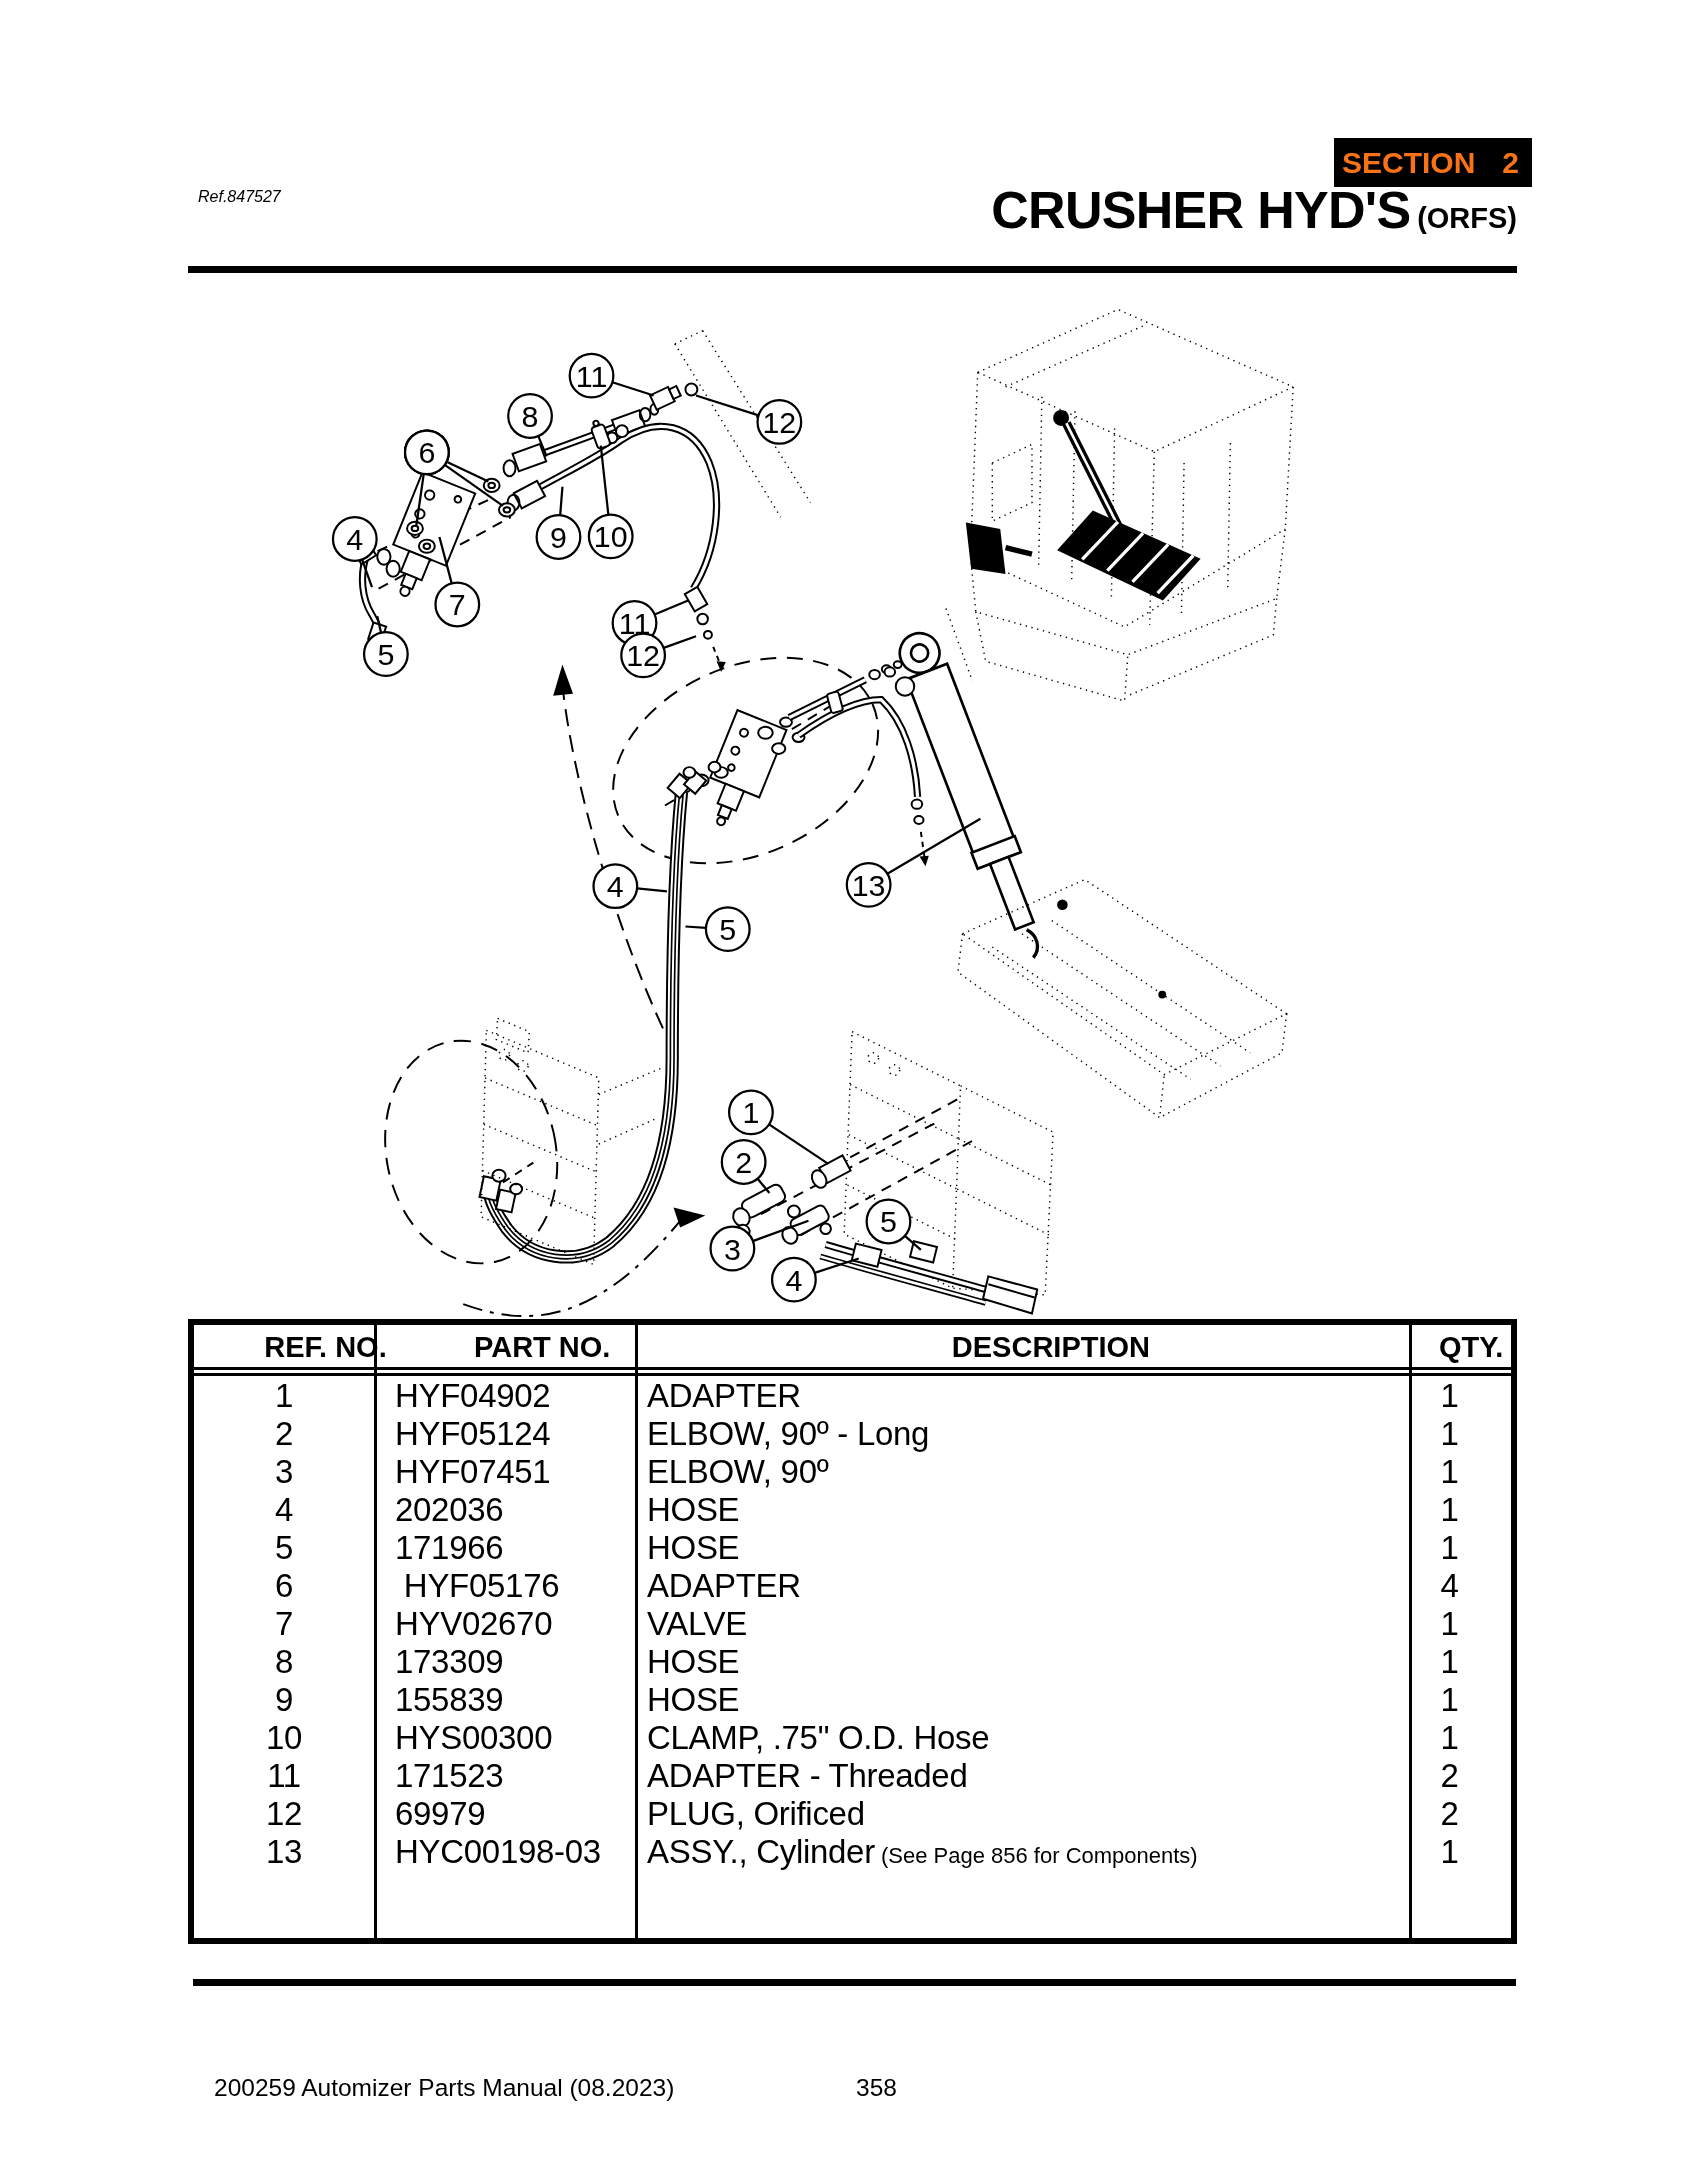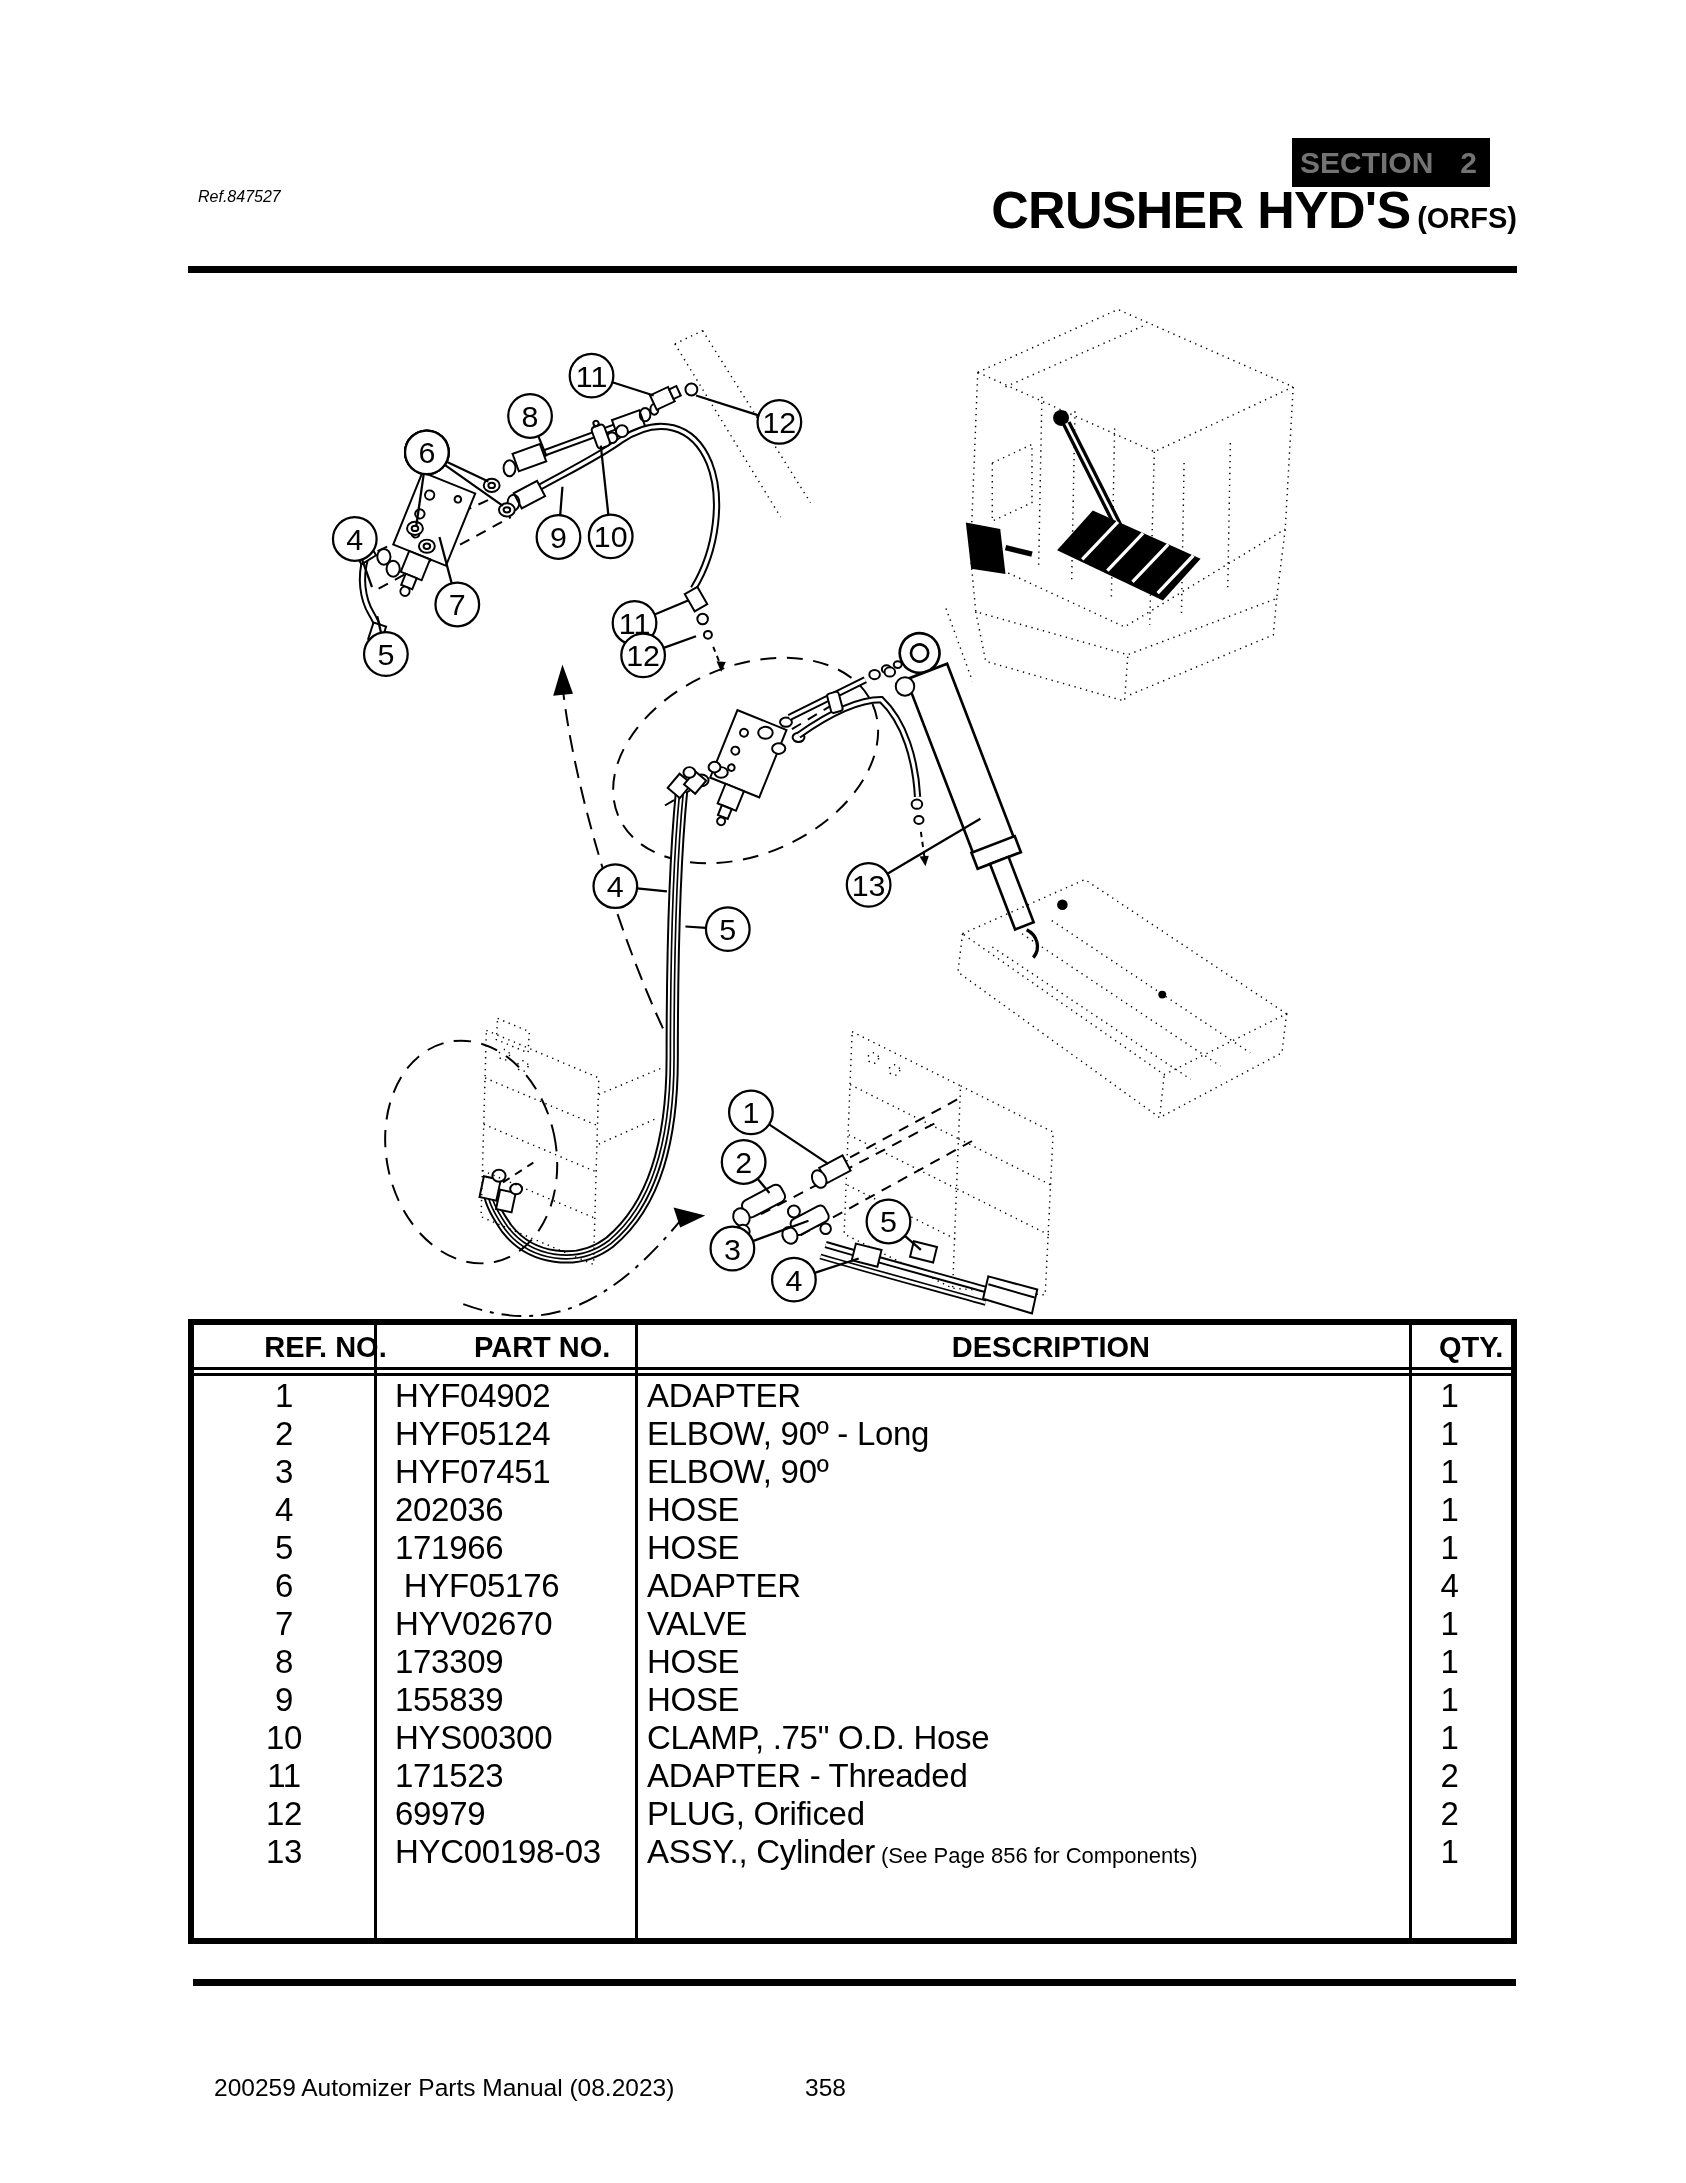--- a/index.html
+++ b/index.html
@@ -1,20 +1,20 @@
 <!DOCTYPE html>
 <html style="font-size:10.6px"><head>
 <meta charset="utf-8">
 <style>
   html,body{margin:0;padding:0;background:#e8e8e8;}
   #page{position:relative;width:1687px;height:2183px;background:#ffffff;
         font-family:"Liberation Sans", sans-serif;color:#000;overflow:hidden;}
   .abs{position:absolute;}
   #ref-label{left:198px;top:188px;font-size:16px;font-style:italic;letter-spacing:0px;}
-  #section-badge{left:1292px;top:138px;width:198px;height:49px;background:#000;color:#737373;
+  #section-badge{left:1334px;top:138px;width:198px;height:49px;background:#000;color:#f97316;
         display:flex;align-items:center;justify-content:space-between;
         font-size:30px;font-weight:bold;padding:0 13.2px 0 8px;box-sizing:border-box;}
   #title-wrap{right:170px;top:180px;text-align:right;white-space:nowrap;}
   #page-title{font-size:52px;font-weight:bold;letter-spacing:-0.7px;}
   #title-suffix{font-size:29px;font-weight:bold;margin-left:6.6px;}
   #top-rule{left:188px;top:266px;width:1329px;height:7.3px;background:#000;}
   
   #parts-table{left:188px;top:1319px;width:1329px;height:625px;border:6px solid #000;box-sizing:border-box;}
   .vline{position:absolute;top:0;bottom:0;width:3.3px;background:#000;}
   #table-header{position:absolute;left:0;top:0;right:0;height:44px;display:flex;
@@ -23,21 +23,21 @@
   .dsep{position:absolute;left:0;right:0;height:2.6px;background:#000;}
   #table-body{position:absolute;left:0;top:52px;right:0;}
   .trow{display:flex;height:38px;align-items:center;font-size:33px;letter-spacing:-0.3px;}
   .c-ref{width:180px;text-align:center;}
   .c-part{width:261px;padding-left:21px;box-sizing:border-box;white-space:pre;}
   .c-desc{width:774px;padding-left:12px;box-sizing:border-box;white-space:nowrap;}
   .c-qty{width:81px;text-align:center;}
   .desc-note{font-size:22px;letter-spacing:0;}
   #footer-rule{left:193px;top:1979px;width:1323px;height:7.3px;background:#000;}
   #footer-left{left:214px;top:2074px;font-size:24.5px;}
-  #footer-page{left:805px;top:2074px;font-size:24.5px;}
+  #footer-page{left:856px;top:2074px;font-size:24.5px;}
   svg text{font-family:"Liberation Sans", sans-serif;}
 </style>
 </head>
 <body>
 
 <div id="page">
 
   <div class="abs" id="ref-label">Ref.847527</div>
 
   <div class="abs" id="section-badge">

